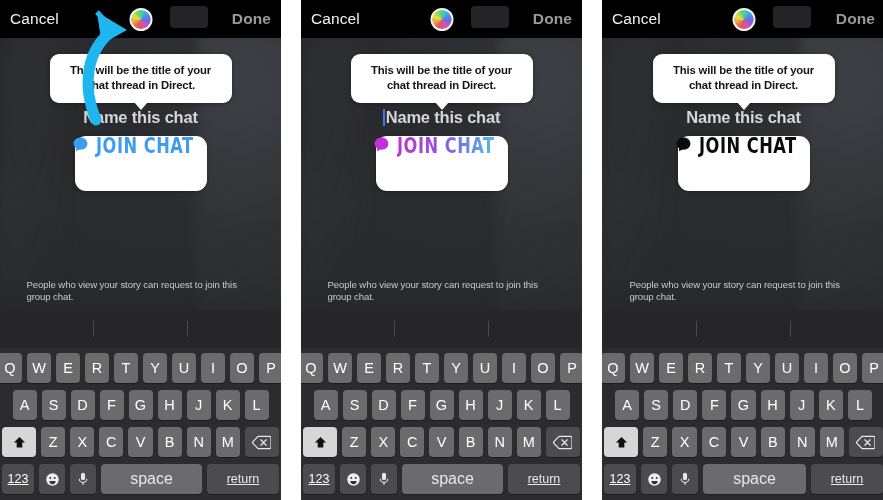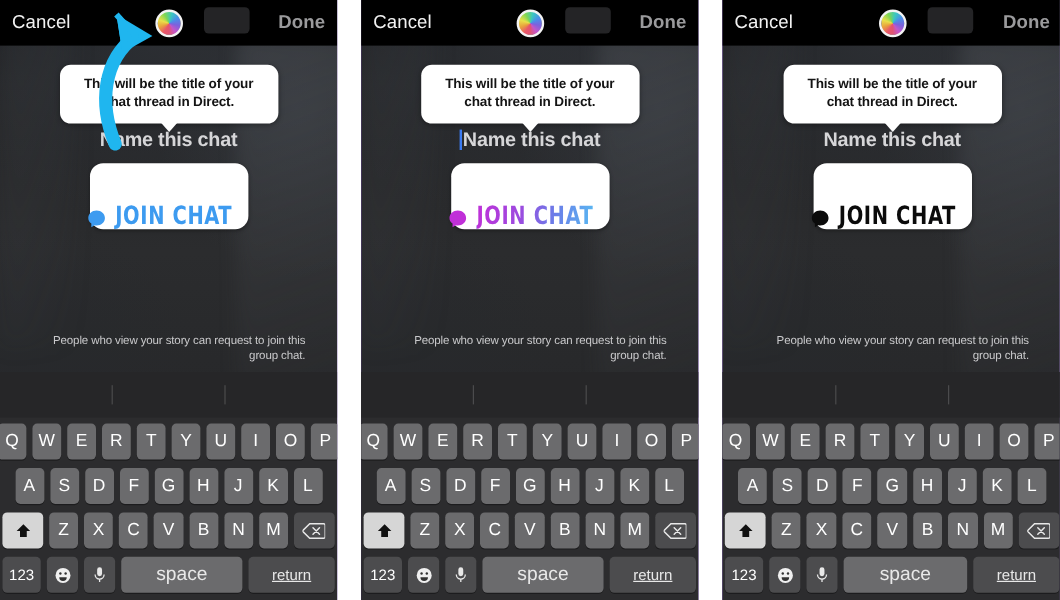--- a/index.html
+++ b/index.html
@@ -168,21 +168,21 @@
   .join-btn {
     position: absolute;
     left: 50%;
     transform: translateX(-50%);
     top: 98px;
     width: 132px;
     height: 55px;
     background: #ffffff;
     border-radius: 11px;
     display: flex;
-    align-items: flex-end;
+    align-items: flex-start;
     justify-content: center;
     gap: 7px;
     box-shadow: 0 1px 3px rgba(0,0,0,.3);
   }
   .bubble-icon { width: 17px; height: 17px; flex: 0 0 17px; display:block; }
 
   .join-label {
     font-family: "DejaVu Sans Condensed", "Liberation Sans Narrow", "Liberation Sans", sans-serif;
     font-size: 21px;
     font-weight: 700;
@@ -201,21 +201,21 @@
     -webkit-text-fill-color: transparent;
   }
   .join-label.black { color: #0b0b0b; }
 
   .footnote {
     position: absolute;
     left: 50%;
     transform: translateX(-50%);
     bottom: 6px;
     width: 228px;
-    text-align: right;
+    text-align: left;
     font-size: 9.6px;
     line-height: 1.32;
     color: #c9c9cb;
     letter-spacing: -.1px;
   }
 
   
   .arrow-overlay {
     position: absolute;
     left: 0; top: 0;
@@ -271,21 +271,21 @@
     align-items: center;
     justify-content: center;
     color: #ffffff;
     font-size: 14.5px;
     font-weight: 400;
     box-shadow: 0 1px 0 rgba(0,0,0,.35);
   }
   .krow.r2 .key { flex: 1; }
   .key.wide { flex: 0 0 34px; background: #4c4c4e; }
   .key.shift { flex: 0 0 34px; background: #d6d6d6; }
-  .key.num { flex: 0 0 32px; background: #4c4c4e; font-size: 12.5px; }
+  .key.num { flex: 0 0 32px; background: #4c4c4e; font-size: 12.5px; text-decoration: underline; }
   .key.emoji { flex: 0 0 26px; background: #4c4c4e; font-size: 14px; }
   .key.mic { flex: 0 0 26px; background: #4c4c4e; }
   .key.space { flex: 1 1 auto; background: #6b6b6d; font-size: 16px; color: #e8e8e8; }
   .key.return { flex: 0 0 72px; background: #4c4c4e; font-size: 12.5px; color: #e8e8e8; text-decoration: underline; }
   .key svg { display: block; }
 </style>
 </head>
 <body>
 
 <div class="strip">

